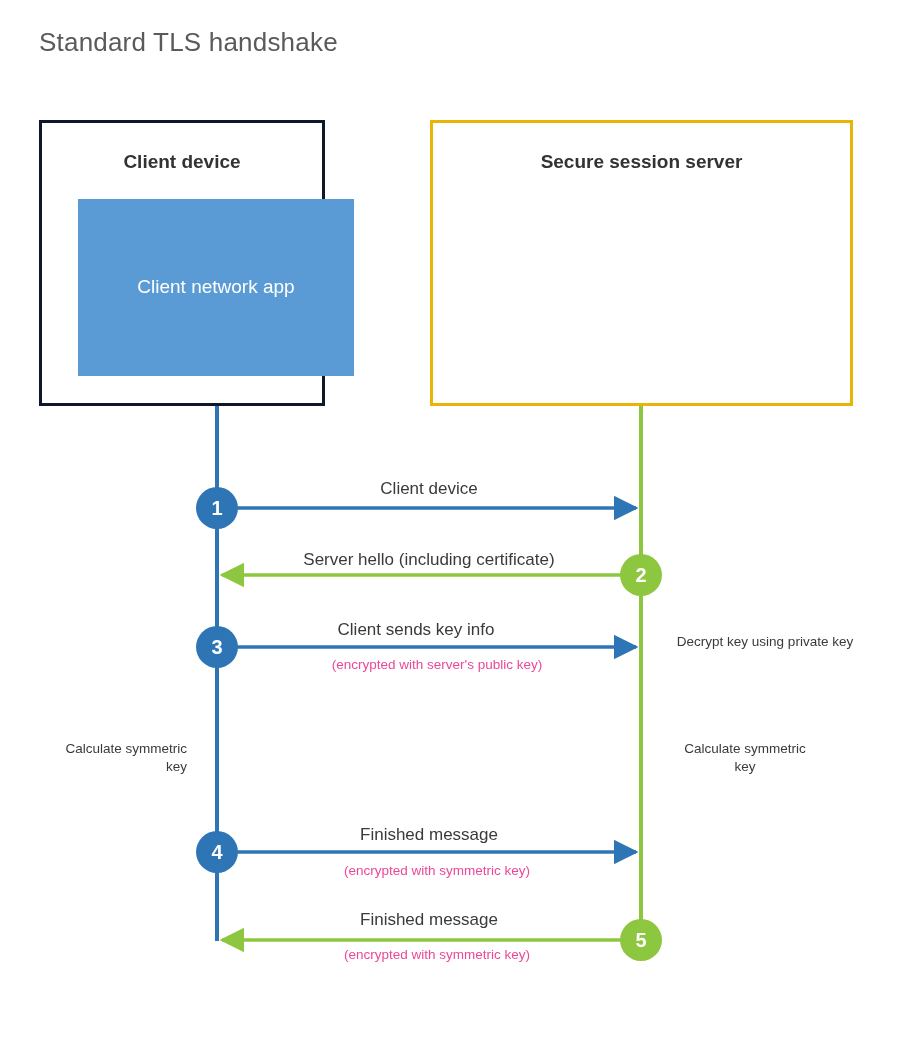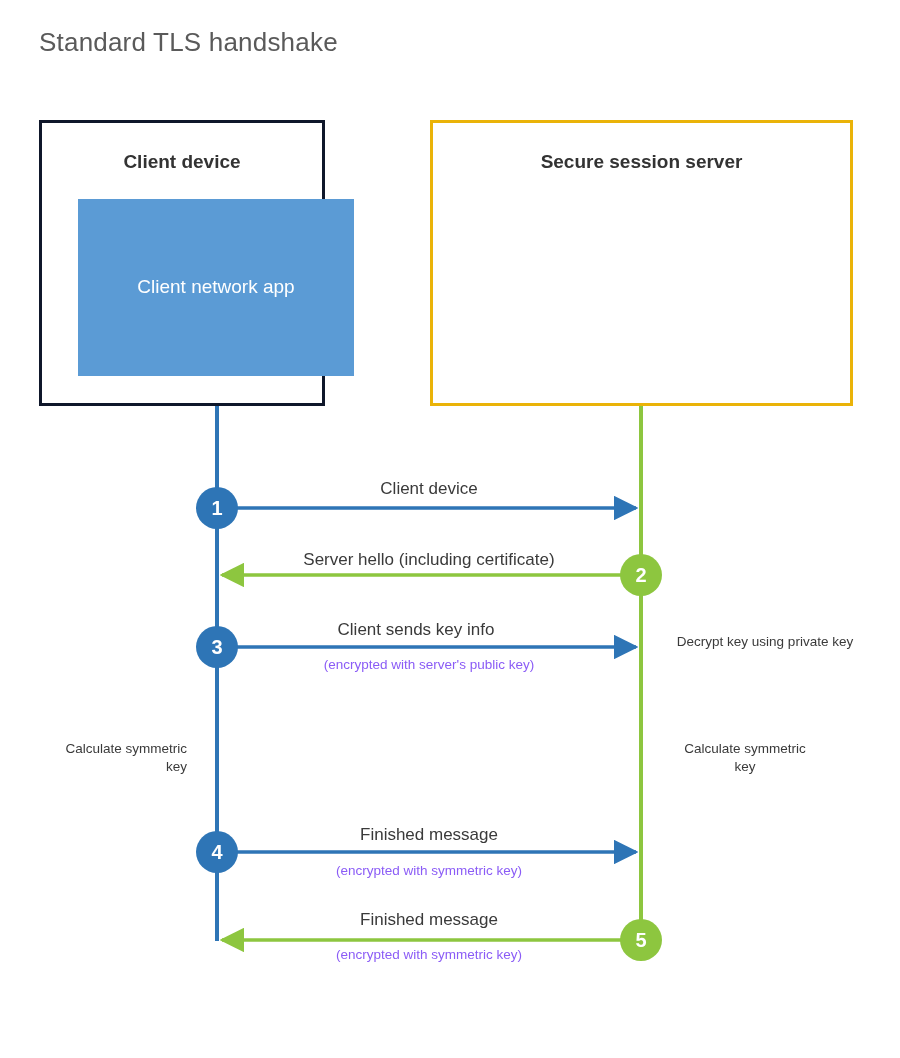--- a/index.html
+++ b/index.html
@@ -127,24 +127,25 @@
     position: absolute;
     text-align: center;
     color: #3a3a3a;
     font-size: 17px;
     white-space: nowrap;
     transform: translateX(-50%);
   }
   .msg-sublabel {
     position: absolute;
     text-align: center;
-    color: #8b5cf6;
+    color: #ec4899;
     font-size: 13.5px;
     white-space: nowrap;
     transform: translateX(-50%);
+    margin-left: 8px;
   }
 
   
   .side-note {
     position: absolute;
     color: #3a3a3a;
     font-size: 13.5px;
     line-height: 1.32;
   }
   .side-note.left { text-align: right; }

